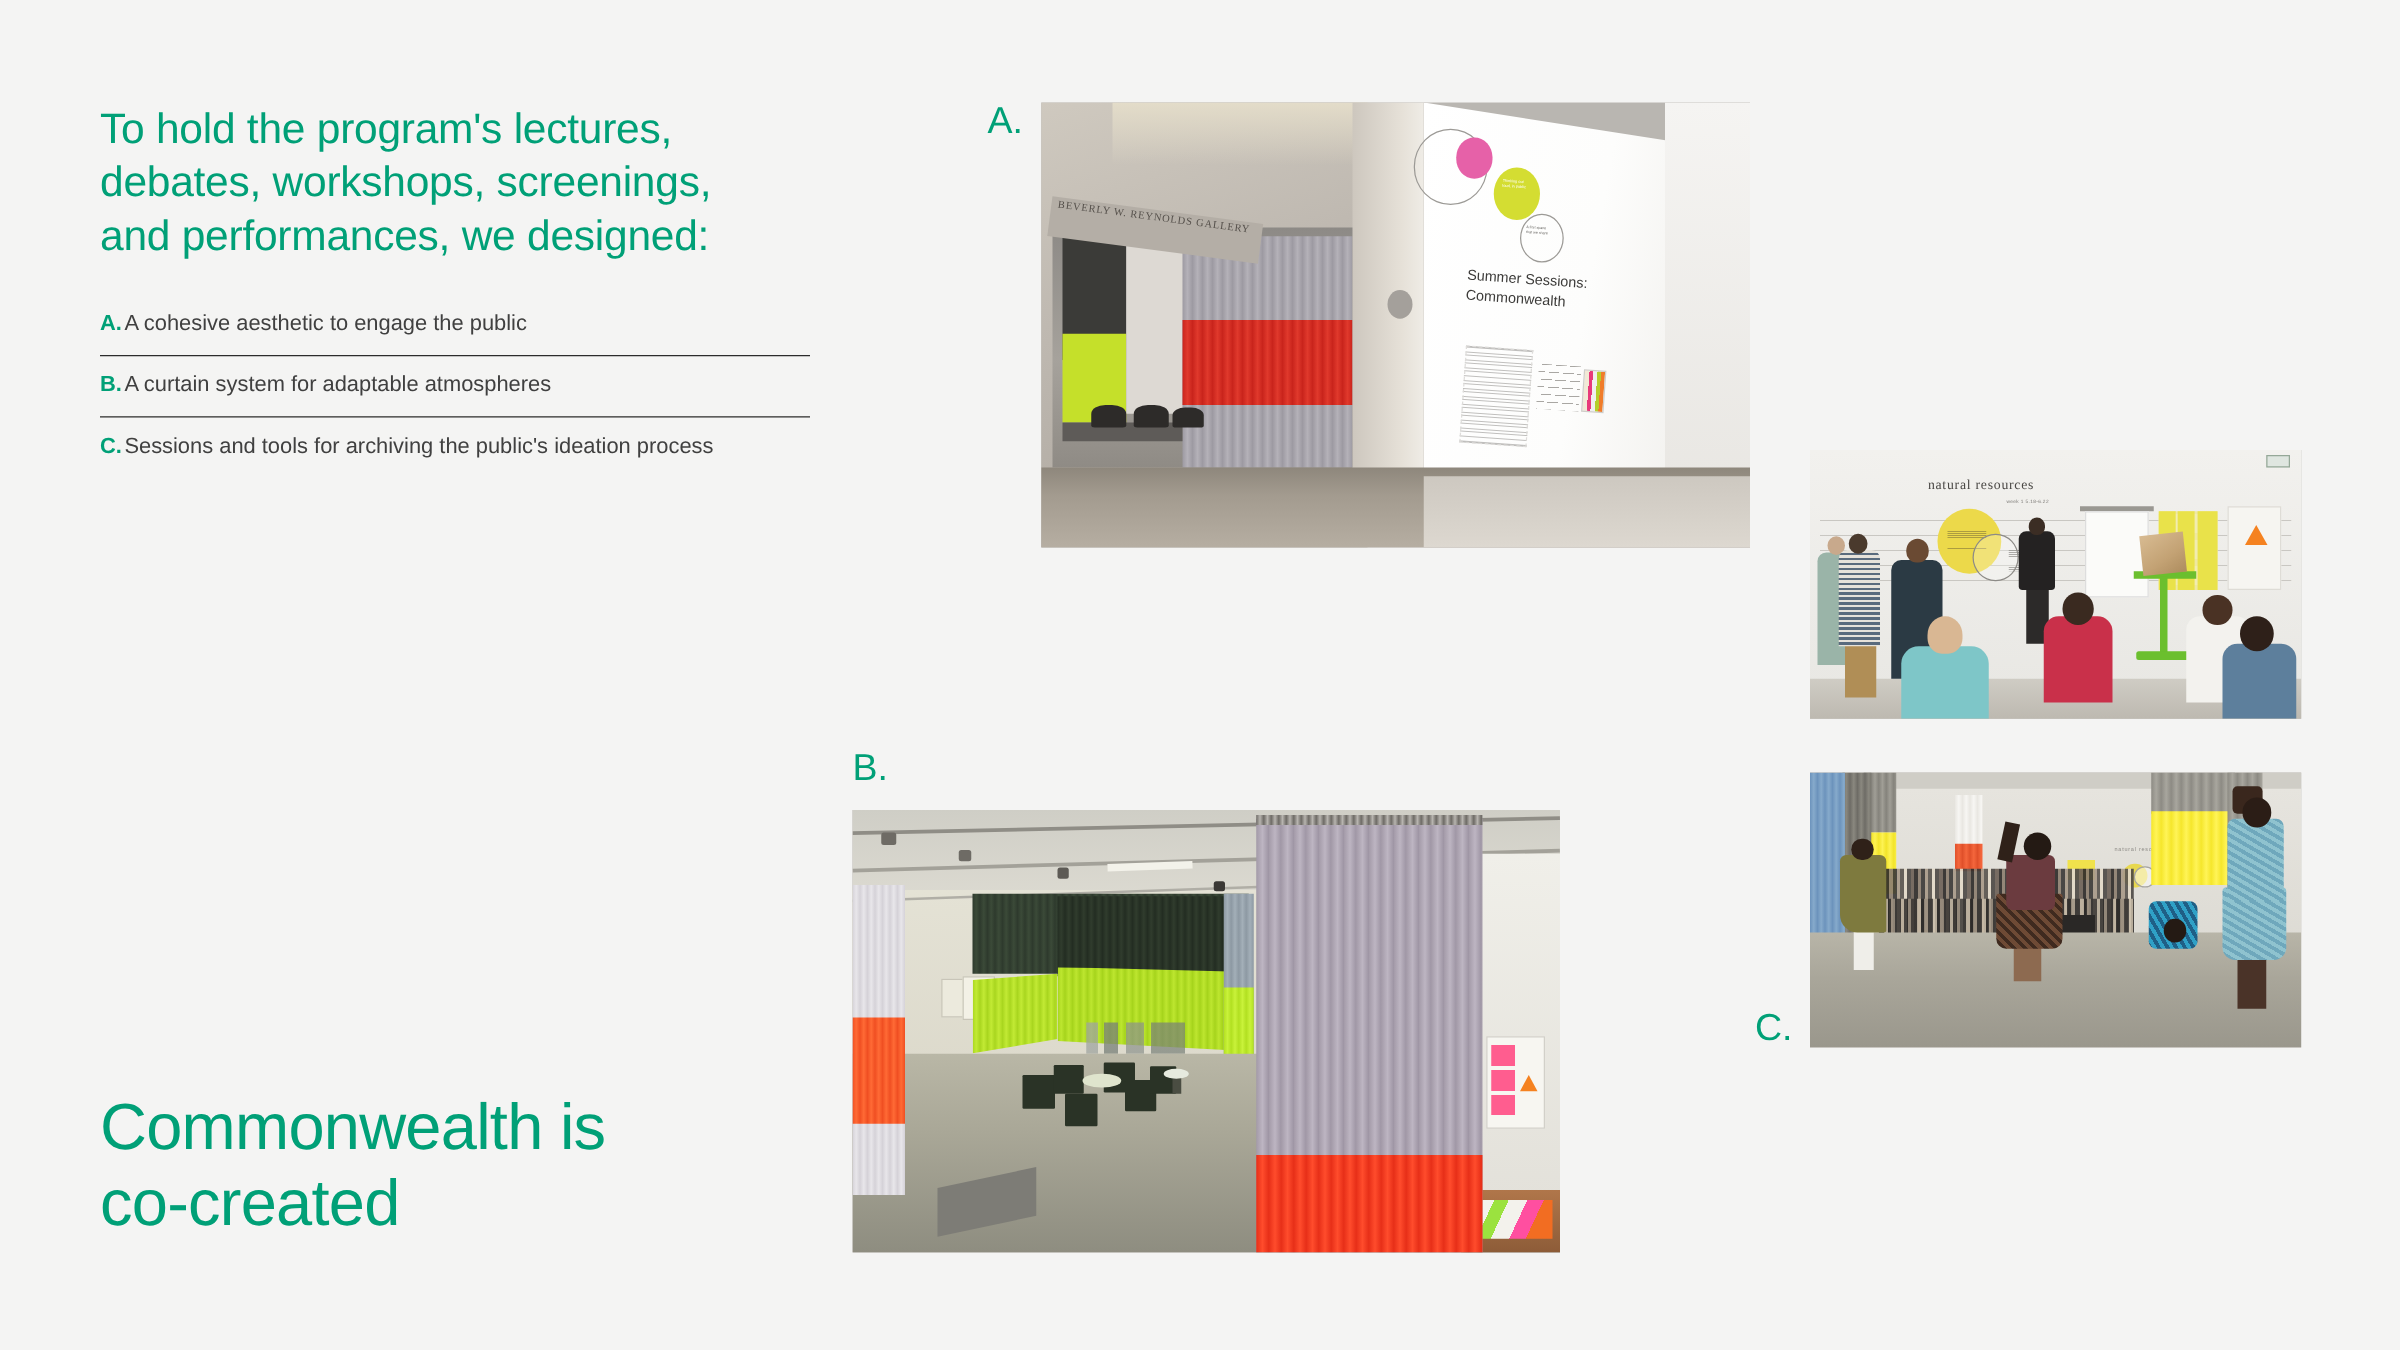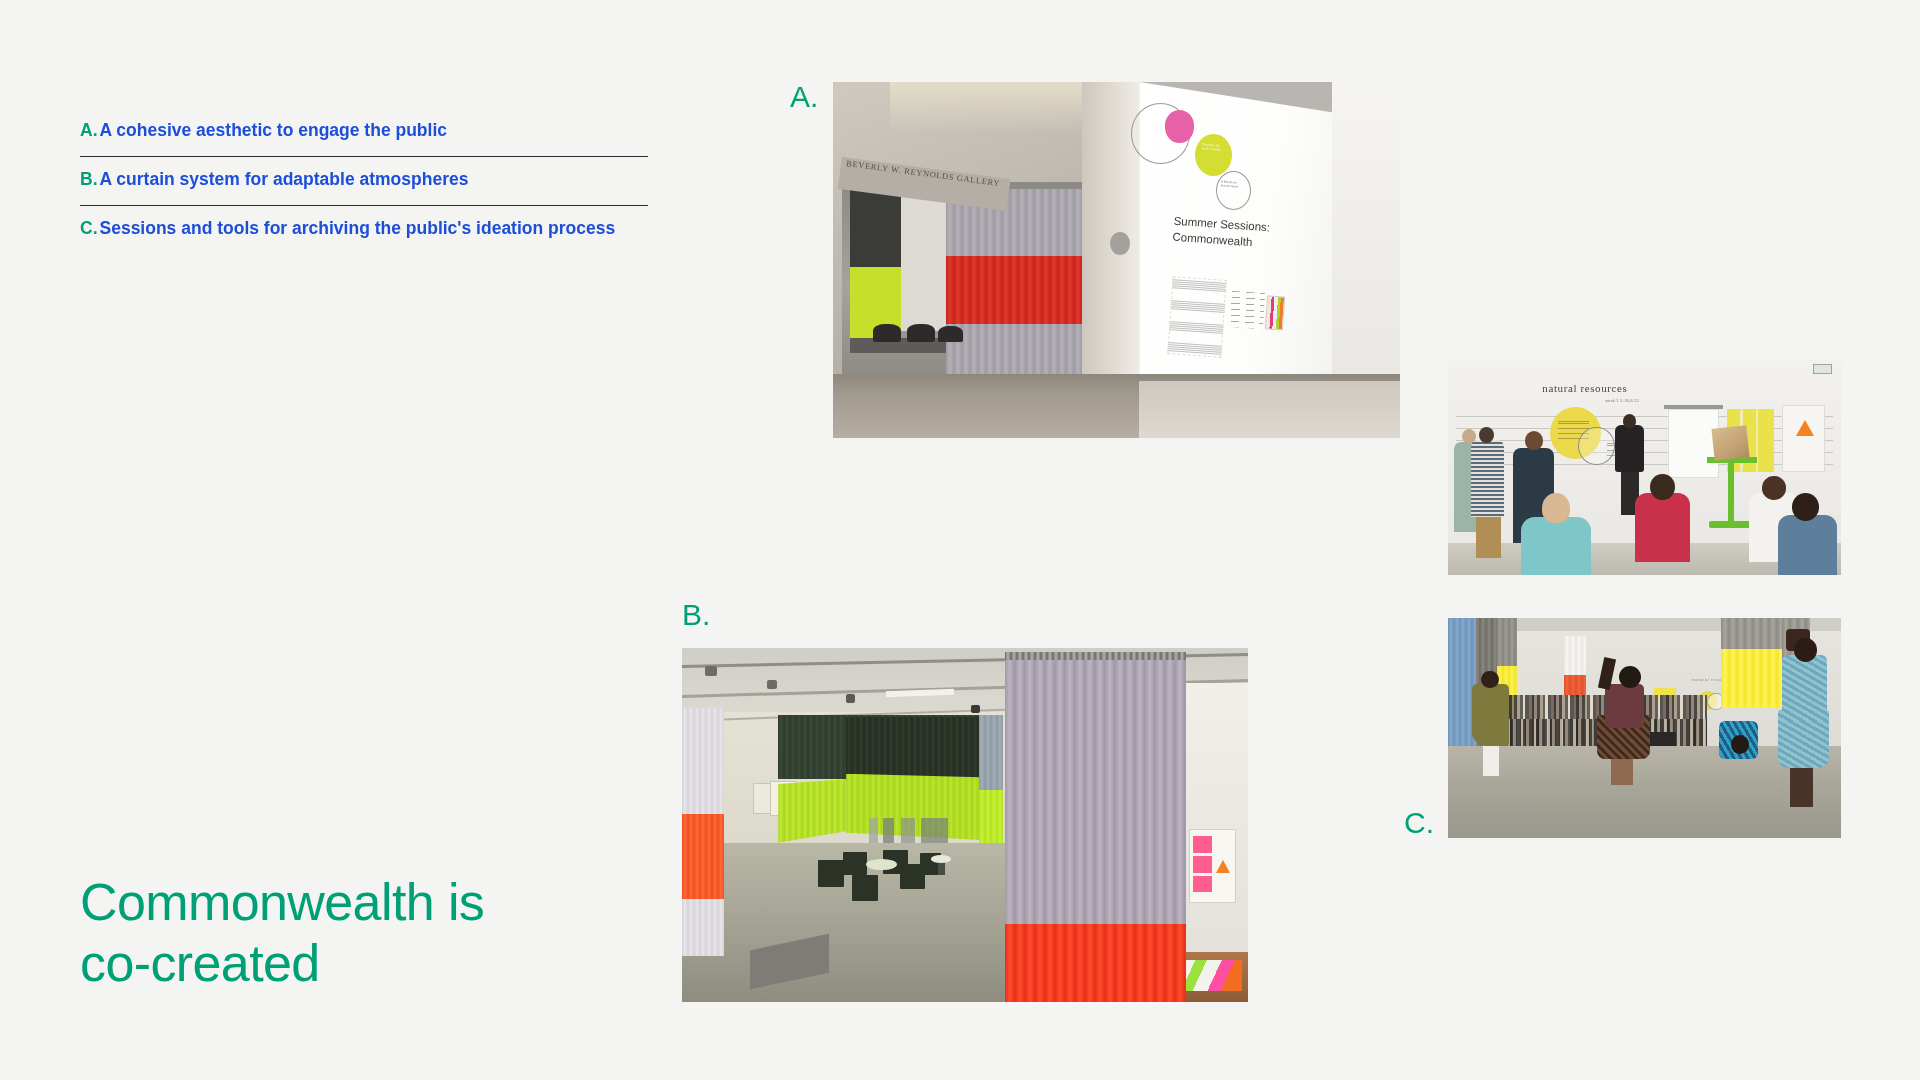--- a/index.html
+++ b/index.html
@@ -55,22 +55,22 @@
     color: #00a077;
   }
   .item:last-child { border-bottom: none; }
 
   .item-letter {
     font-weight: 700;
     color: #00a077;
     margin-right: 2px;
   }
   .item-text {
-    font-weight: 700;
-    color: #1d4ed8;
+    font-weight: 400;
+    color: #404040;
   }
 
   .kicker {
     position: absolute;
     left: 80px;
     top: 872px;
     width: 620px;
     color: #00a077;
     font-size: 52px;
     line-height: 1.17;
@@ -477,20 +477,23 @@
   #photo-c2 .d4-l { left:87%; top:64%; width:6%; height:22%; background:#4a3328; }
   #photo-c2 .d4-arm { left:86%; top:5%; width:6%; height:10%; background:#3a271d; border-radius:4px; }
 </style>
 </head>
 <body>
 
 <div class="slide">
 
   <div class="left-col">
 
+    <div class="lede">To hold the program's lectures,
+debates, workshops, screenings,
+and performances, we designed:</div>
 
     <div class="item-list">
 
       <div class="item">
         <span class="item-letter">A.</span><span class="item-text">A cohesive aesthetic to engage the public</span>
       </div>
 
       <div class="item">
         <span class="item-letter">B.</span><span class="item-text">A curtain system for adaptable atmospheres</span>
       </div>

